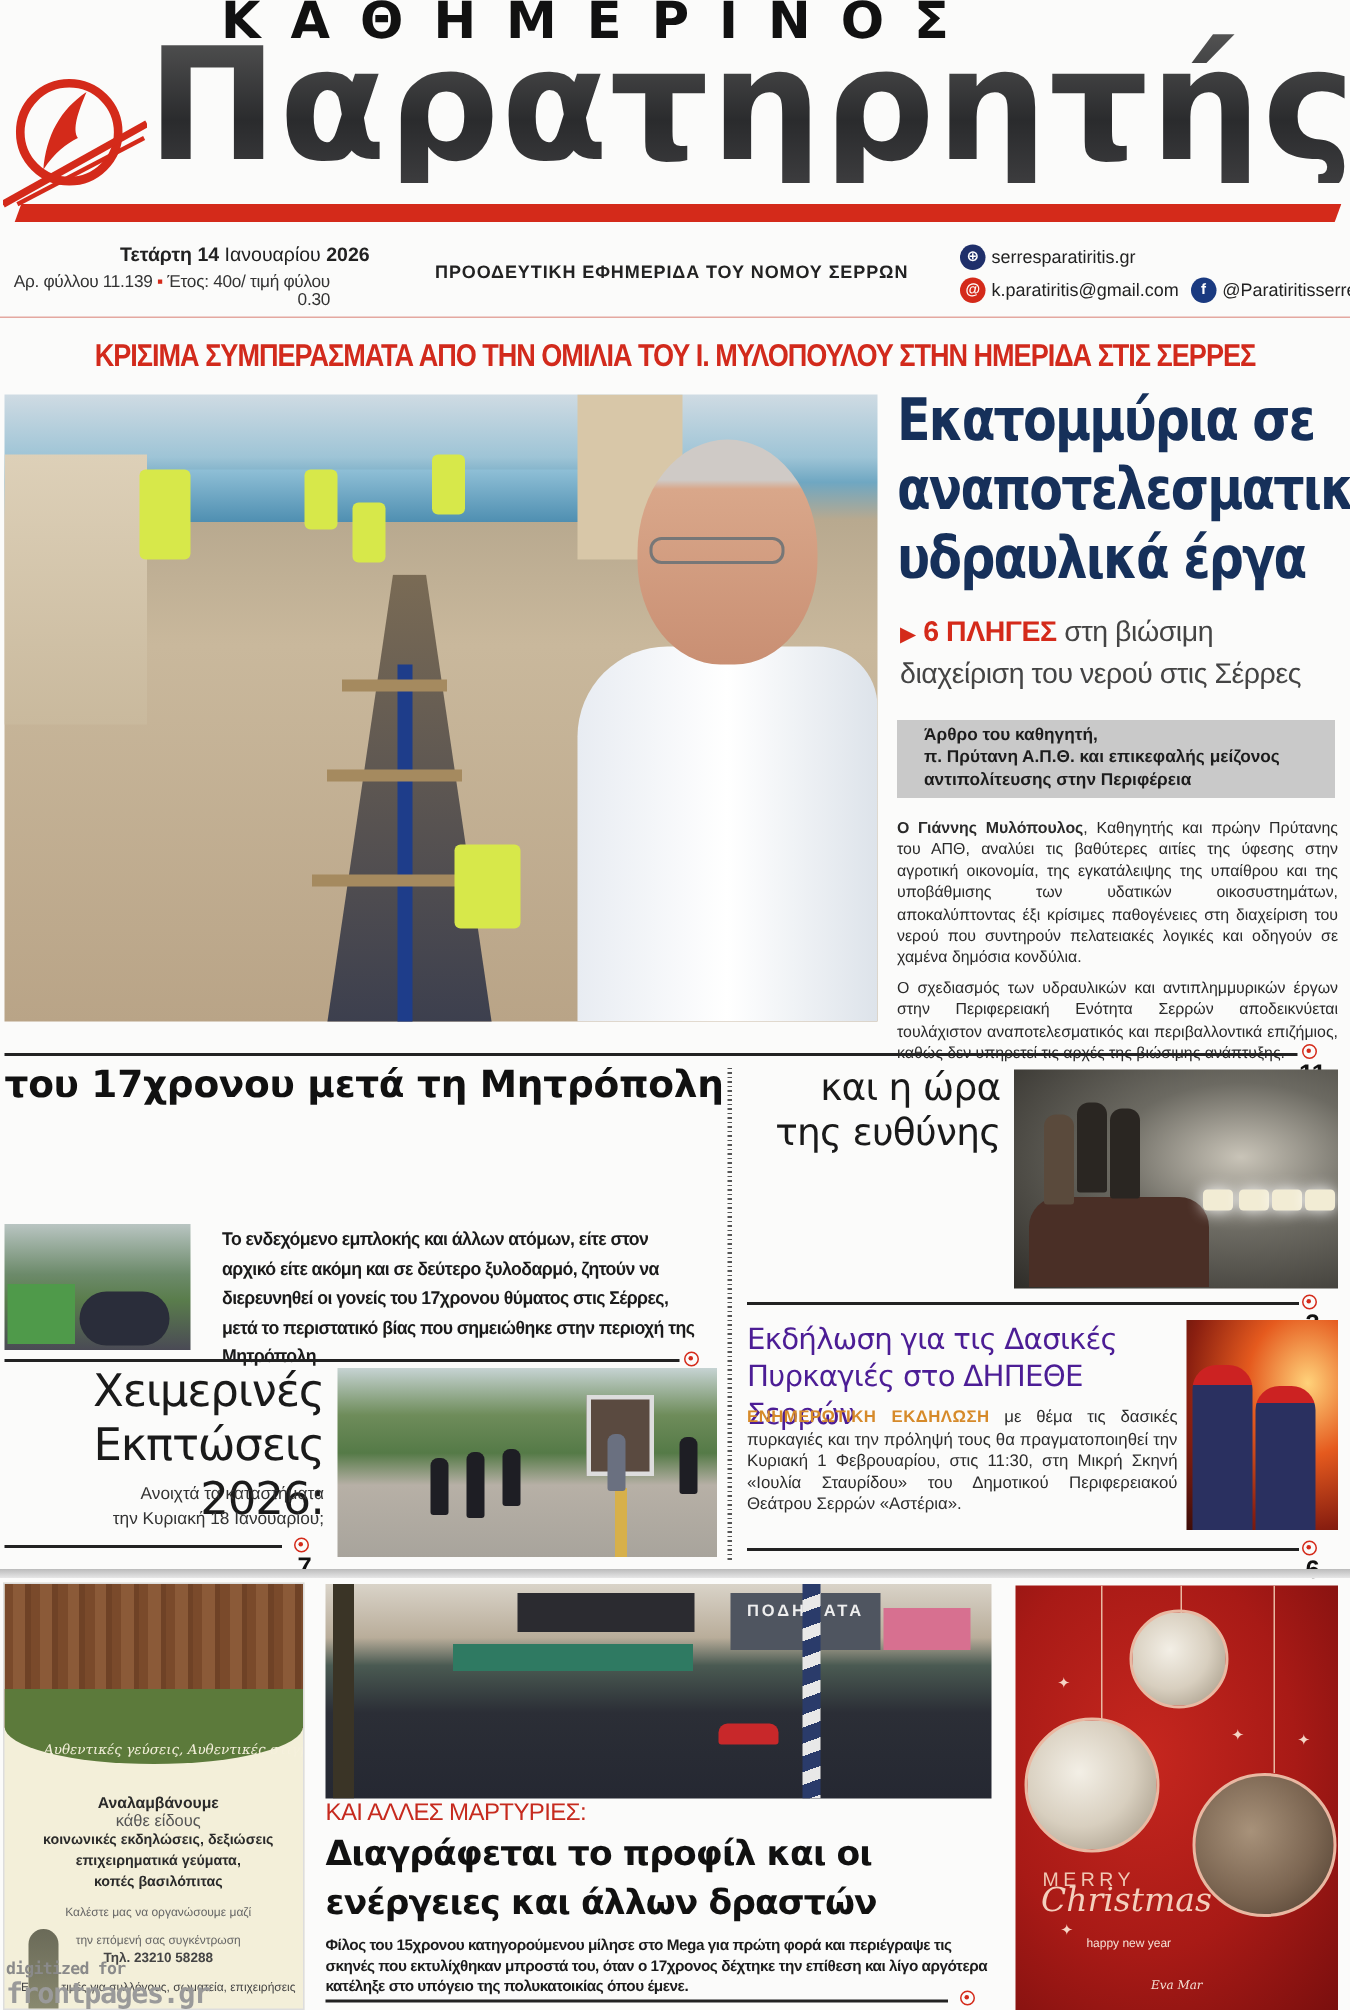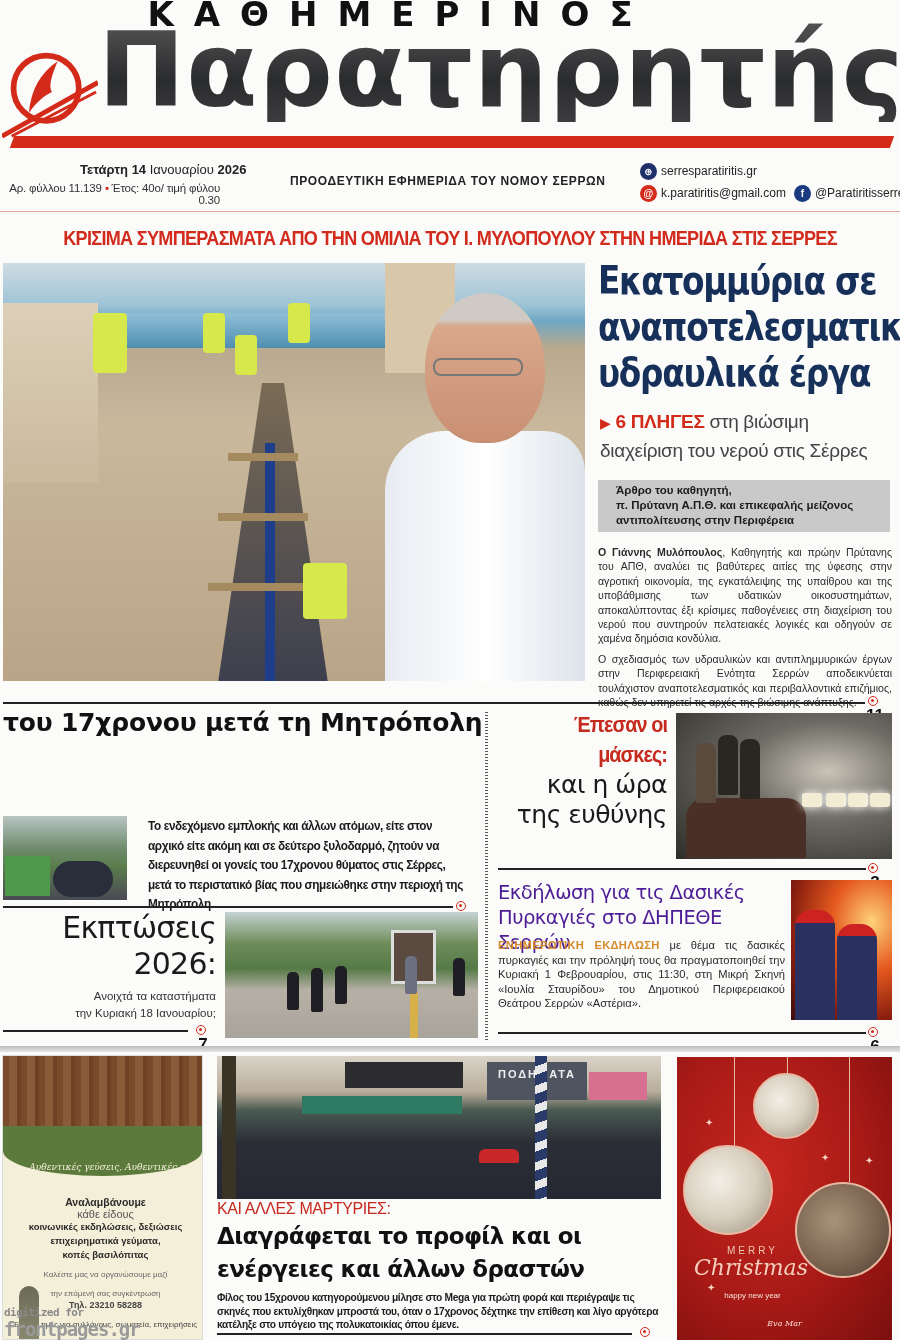--- a/index.html
+++ b/index.html
@@ -135,21 +135,21 @@
   .crowd-kicker { position: absolute; left: 217px; top: 1200px; font-size: 16px; color: #c62a1e; letter-spacing: -0.4px; }
   .crowd-head { position: absolute; left: 217px; top: 1220px; width: 445px; font-size: 23px; line-height: 33px; font-weight: bold; color: #111; font-family: "DejaVu Sans", sans-serif; letter-spacing: -0.6px; }
   .crowd-body { position: absolute; left: 217px; top: 1291px; width: 445px; font-size: 10.2px; line-height: 13.5px; font-weight: bold; color: #1c1c1c; letter-spacing: -0.3px; }
 
   .ad-xmas { position: absolute; left: 677px; top: 1057px; width: 215px; height: 283px; overflow: hidden;
     background: radial-gradient(ellipse at 40% 40%, #c6271f 0%, #a81a16 55%, #7a0f0e 100%); }
   .ad-xmas .string { position: absolute; top: 0; width: 1px; background: #e9b8a2; }
   .ad-xmas .ornament { position: absolute; border-radius: 50%; border: 2px solid #e9b8a2; overflow: hidden;
     background: radial-gradient(circle at 40% 40%, #f3efe6 0%, #d8cfbf 50%, #9b8f7c 100%); }
   .ad-xmas .ornament.choc { background: radial-gradient(circle at 40% 40%, #a8927a 0%, #7c6652 55%, #4a3a2c 100%); }
-  .ad-xmas .merry { position: absolute; left: 18px; top: 188px; width: 115px; text-align: center; color: #f0c8b4; font-size: 10px; letter-spacing: 3px; }
+  .ad-xmas .merry { position: absolute; left: 18px; top: 188px; width: 115px; text-align: left; color: #f0c8b4; font-size: 13px; letter-spacing: 3px; }
   .ad-xmas .christmas { position: absolute; left: 14px; top: 198px; width: 120px; text-align: center; color: #f4cfbd; font-family: "DejaVu Serif", serif; font-style: italic; font-size: 22px; }
   .ad-xmas .hny { position: absolute; left: 18px; top: 234px; width: 115px; text-align: center; color: #f5e1d6; font-size: 8px; }
   .ad-xmas .brand { position: absolute; left: 0; top: 262px; width: 100%; text-align: center; color: #f5e1d6; font-family: "DejaVu Serif", serif; font-style: italic; font-size: 8px; }
   .ad-xmas .spark { position: absolute; color: #f5d5c5; font-size: 10px; }
 </style>
 </head>
 <body>
 
 <header class="masthead">
   <div class="kathimerinos">ΚΑΘΗΜΕΡΙΝΟΣ</div>
@@ -248,20 +248,21 @@
     <div class="bike"></div>
 </div>
 <div class="story2-body">Το ενδεχόμενο εμπλοκής και άλλων ατόμων, είτε στον αρχικό είτε ακόμη και σε δεύτερο ξυλοδαρμό, ζητούν να διερευνηθεί οι γονείς του 17χρονου θύματος στις Σέρρες, μετά το περιστατικό βίας που σημειώθηκε στην περιοχή της Μητρόπολη</div>
 <div class="rule" style="left:3px;top:906px;width:450px;"></div>
 <div class="pageref" style="left:456px;top:901px;">
   <span class="target"></span>
     <span>2</span>
 </div>
 
 <div class="sales-title">
+  <div>Χειμερινές</div>
   <div>Εκπτώσεις 2026:</div>
 </div>
 <div class="sales-sub">
   <div>Ανοιχτά τα καταστήματα</div>
   <div>την Κυριακή 18 Ιανουαρίου;</div>
 </div>
 <div class="sales-photo">
   <div class="truck"></div>
   <div class="tactile"></div>
   <div class="person" style="left:62px;top:60px;"></div>
@@ -272,21 +273,20 @@
 </div>
 <div class="rule" style="left:3px;top:1030px;width:185px;"></div>
 <div class="pageref" style="left:196px;top:1025px;">
   <span class="target"></span>
     <span>7</span>
 </div>
 
 <div class="col-divider"></div>
 
 <div class="masks-head">
-  <div><span class="red">Έπεσαν οι μάσκες:</span></div>
   <div>και η ώρα</div>
   <div>της ευθύνης</div>
 </div>
 <div class="masks-photo">
   <div class="tractor"></div>
   <div class="fig" style="left:20px;top:30px;background:#5a4a3c;"></div>
   <div class="fig" style="left:42px;top:22px;"></div>
   <div class="fig" style="left:64px;top:26px;"></div>
   <div class="light" style="left:126px;"></div>
   <div class="light" style="left:150px;"></div>

